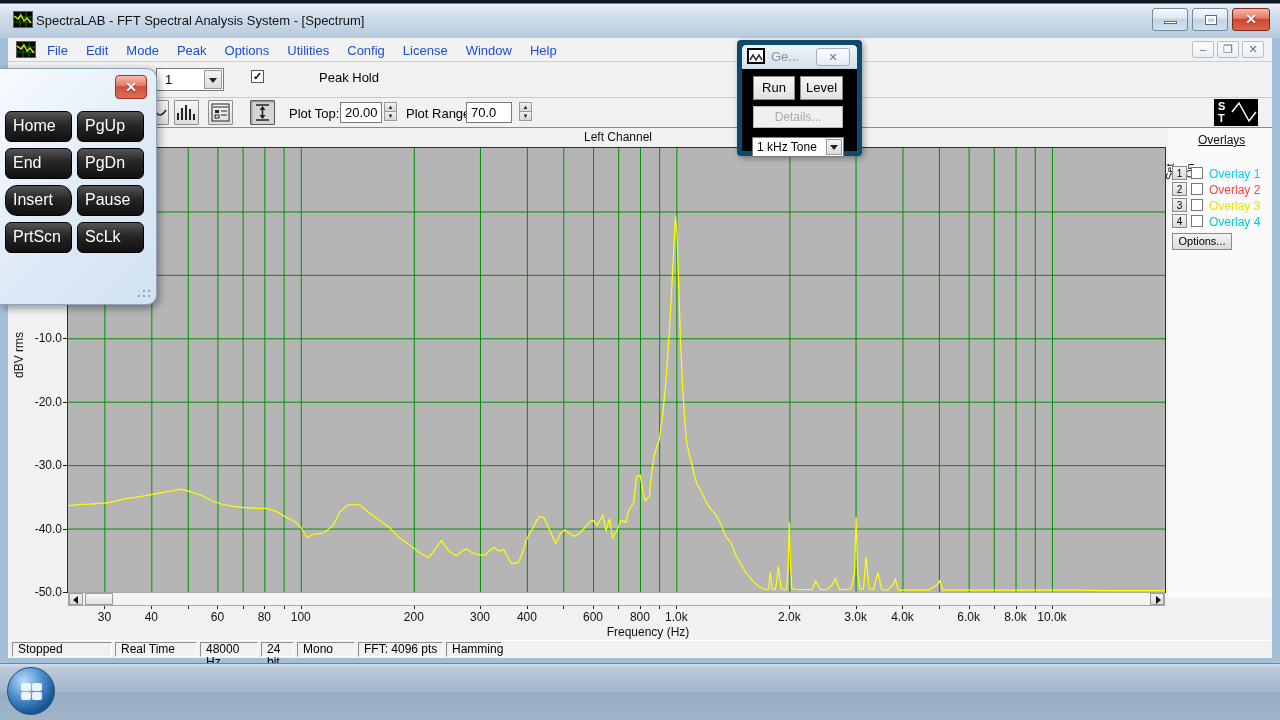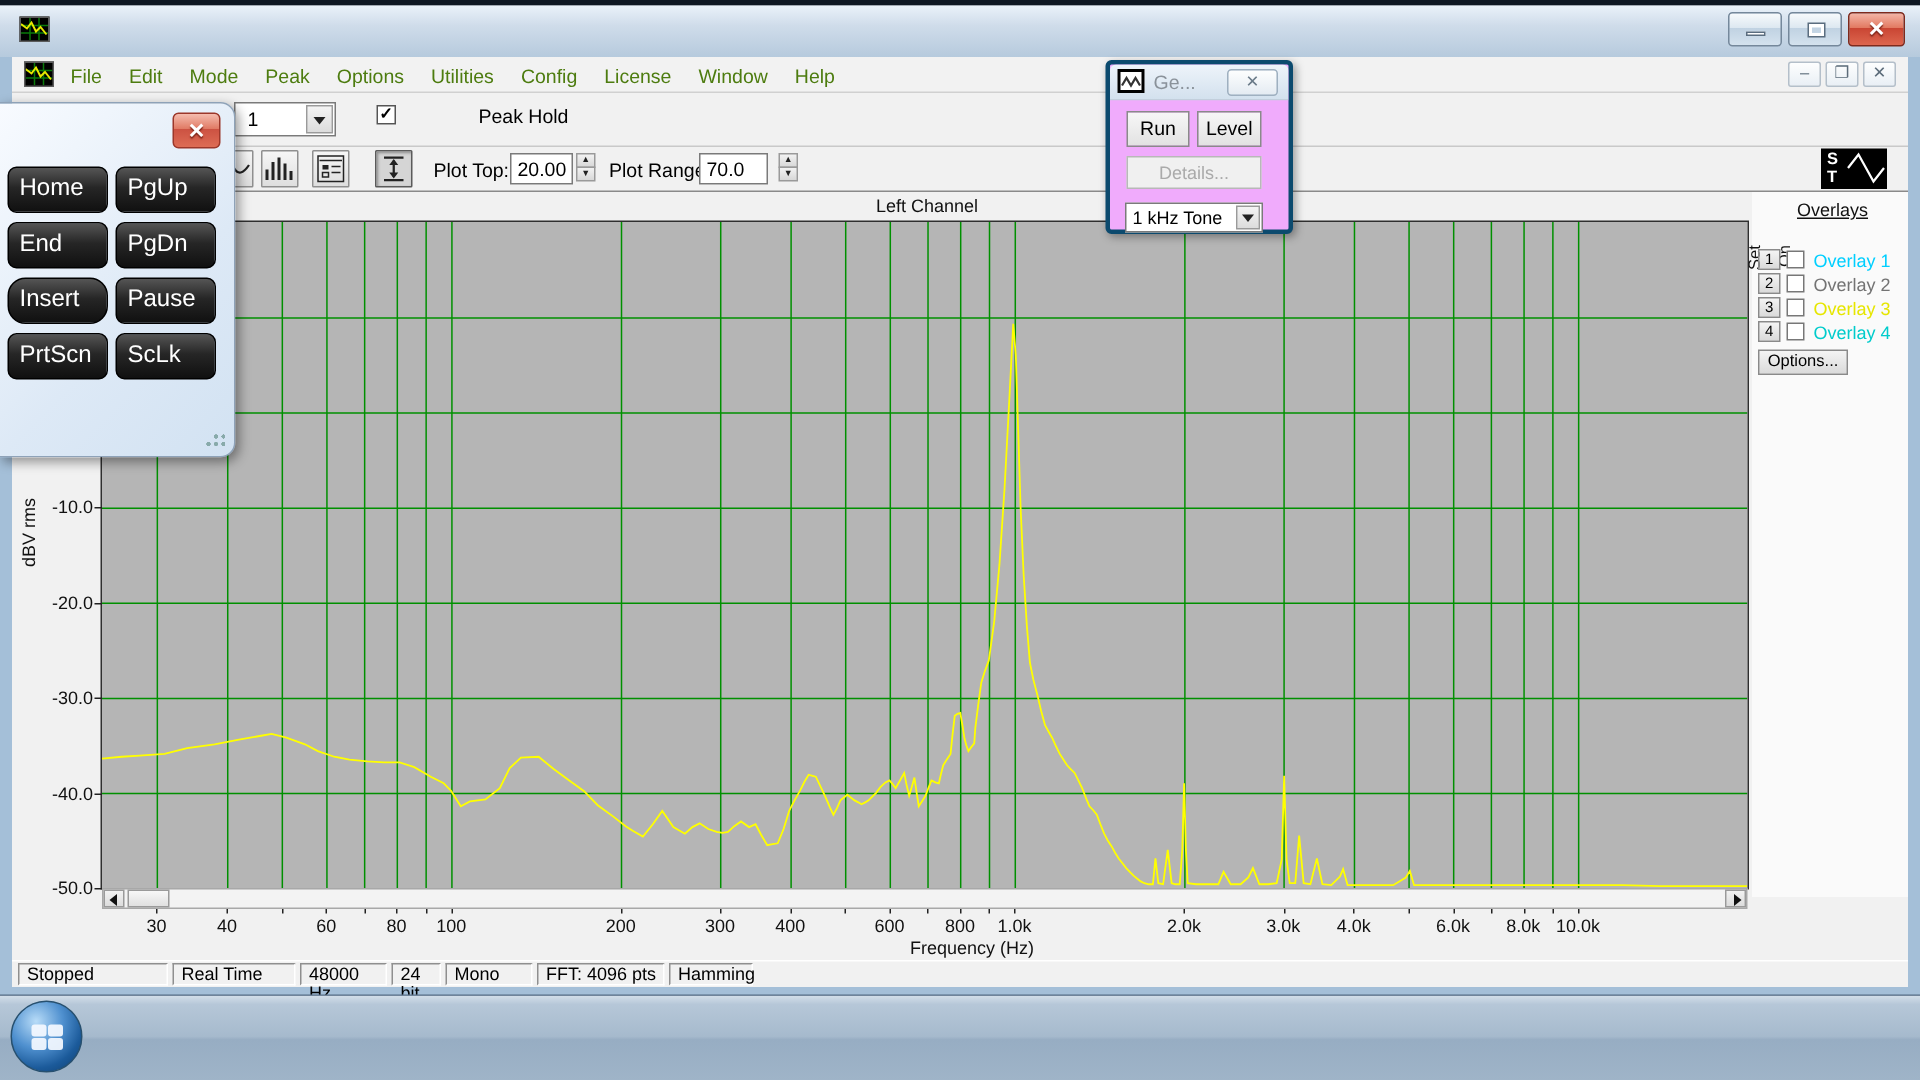--- a/index.html
+++ b/index.html
@@ -19,21 +19,21 @@
   .cap-btn { width:36px; height:23px; border:1px solid #75889b; border-radius:3px;
     background:linear-gradient(#f7fafc,#dde8f1 45%,#c0d2e2 46%,#d4e2ee); position:relative; }
   .cap-btn.close { width:38px; background:linear-gradient(#f3b5a6,#e27a62 45%,#c94533 46%,#dd664e); border-color:#7e2a1d; }
   .glyph-min { position:absolute; left:11px; bottom:6px; width:13px; height:3px; background:#fff; border:1px solid #5a6d7f; }
   .glyph-max { position:absolute; left:13px; top:7px; width:10px; height:8px; border:2px solid #fff; outline:1px solid #5a6d7f; }
   .glyph-x { position:absolute; width:100%; text-align:center; top:2px; color:#fff; font-weight:bold; font-size:14px; text-shadow:0 1px 1px #7c2418; }
 
   .menubar { position:absolute; left:8px; top:38px; width:1264px; height:24px; background:#f2f2f2; border-bottom:1px solid #d0d0d0; }
   .mdi-icon { position:absolute; left:8px; top:3px; width:20px; height:17px; }
   .menu-items { position:absolute; left:30px; top:0; height:24px; display:flex; align-items:center; }
-  .menu-item { padding:0 9px; font-size:13px; color:#4d7c0f; }
+  .menu-item { padding:0 9px; font-size:13px; color:#1d4ed8; }
   .mdi-btns { position:absolute; right:8px; top:3px; display:flex; gap:3px; }
   .mdi-btn { width:22px; height:17px; background:linear-gradient(#fdfefe,#e9eff5); border:1px solid #b4bfca; border-radius:2px;
     font-size:11px; color:#5c6c7a; text-align:center; line-height:15px; }
 
   .toolbar1 { position:absolute; left:8px; top:62px; width:1264px; height:36px; background:#f1f1f1; border-bottom:1px solid #c9c9c9; }
   .combo { position:absolute; left:148px; top:6px; width:68px; height:23px; background:#fff; border:1px solid #7a7a7a; }
   .combo-value { position:absolute; left:8px; top:3px; font-size:13px; color:#000; }
   .combo-btn { position:absolute; right:1px; top:1px; width:18px; height:19px; background:linear-gradient(#f4f4f4,#dcdcdc); border:1px solid #9a9a9a; text-align:center; }
   .arrow-down { display:inline-block; margin-top:7px; width:0; height:0; border:4px solid transparent; border-top:5px solid #222; }
   .checkbox { position:absolute; left:243px; top:8px; width:13px; height:13px; background:#fff; border:1px solid #555; font-size:11px; line-height:11px; text-align:center; color:#000; font-weight:bold; }
@@ -74,22 +74,22 @@
   .ov-num { position:absolute; left:0; top:0; width:15px; height:14px; background:linear-gradient(#f4f4f4,#dadada); border:1px solid #8a8a8a; font-size:10px; text-align:center; line-height:13px; color:#000; }
   .ov-chk { position:absolute; left:19px; top:1px; width:12px; height:12px; background:#fff; border:1px solid #777; }
   .ov-label { position:absolute; left:37px; top:1px; font-size:12px; white-space:nowrap; }
   .ov-options { position:absolute; left:4px; top:105px; width:60px; height:17px; background:linear-gradient(#f4f4f4,#dadada); border:1px solid #8a8a8a; font-size:11px; text-align:center; line-height:15px; color:#000; }
 
   
   .statusbar { position:absolute; left:8px; top:640px; width:1264px; height:18px; background:#f1f1f1; border-top:1px solid #fff; }
   .seg { height:15px; margin-top:1px; border:1px solid; border-color:#8f8f8f #fff #fff #8f8f8f; font-size:12px; color:#000; padding:0 0 0 5px; line-height:13px; }
 
   
-  .gen-dialog { position:absolute; left:737px; top:40px; width:125px; height:116px; background:#f0abfc;
-    border:3px solid #0c4a6e; border-radius:4px; box-shadow:2px 2px 6px rgba(0,0,0,.35); z-index:30; }
+  .gen-dialog { position:absolute; left:737px; top:40px; width:125px; height:116px; background:#000000;
+    border:5px solid #0c4a6e; border-radius:4px; box-shadow:2px 2px 6px rgba(0,0,0,.35); z-index:30; }
   .gen-title { position:absolute; left:0; top:0; width:100%; height:24px; background:linear-gradient(#eef4fa,#d3e1ee); border-bottom:1px solid #c2cfdc; border-radius:4px 4px 0 0; }
   .gen-icon { position:absolute; left:5px; top:3px; width:18px; height:16px; background:#fff; border:2px solid #000; }
   .gen-title-text { position:absolute; left:29px; top:4px; font-size:13px; color:#8a929a; }
   .gen-close { position:absolute; right:7px; top:3px; width:34px; height:18px; background:linear-gradient(#fdfefe,#e4ebf2); border:1px solid #9fb0c0; border-radius:3px; text-align:center; font-size:11px; color:#6a7a88; line-height:16px; }
   .gen-btn { position:absolute; top:31px; height:24px; background:linear-gradient(#f7f7f7,#e2e2e2); border:1px solid #8a8a8a; font-size:13px; color:#000; text-align:center; line-height:22px; }
   .gen-details { position:absolute; left:11px; top:61px; width:90px; height:22px; background:#f0f0f0; border:1px solid #b8b8b8; font-size:12px; color:#aaa; text-align:center; line-height:20px; }
   .gen-combo { position:absolute; left:10px; top:92px; width:92px; height:20px; background:#fff; border:1px solid #7a7a7a; }
   .gen-combo-text { position:absolute; left:4px; top:2px; font-size:12px; color:#000; }
 
   
@@ -120,20 +120,21 @@
 
   <div class="titlebar">
     <div class="app-icon">
       <div class="mini-spectrum">
           <svg width="18" height="15" viewBox="0 0 18 15">
         <path d="M0 5h18M0 10h18M6 0v15M12 0v15" stroke="#0a7a0a" stroke-width="1"></path>
         <polyline points="0,4 4,7 7,3 10,9 13,6 17,11" stroke="#e8e800" fill="none" stroke-width="1.3"></polyline>
           </svg>
         </div>
     </div>
+    <div class="title-text">SpectraLAB - FFT Spectral Analysis System - [Spectrum]</div>
     <div class="cap-btns">
       <div class="cap-btn">
           <div class="glyph-min"></div>
         </div>
       <div class="cap-btn">
           <div class="glyph-max"></div>
         </div>
       <div class="cap-btn close">
           <div class="glyph-x">✕</div>
         </div>
@@ -338,21 +339,21 @@
       <div class="ov-on">On</div>
       <div id="overlay-rows">
           <div class="ov-row" style="top: 38px;">
             <div class="ov-num">1</div>
             <div class="ov-chk"></div>
             <div class="ov-label" style="color:#00cfff">Overlay 1</div>
           </div>
           <div class="ov-row" style="top: 54px;">
             <div class="ov-num">2</div>
             <div class="ov-chk"></div>
-            <div class="ov-label" style="color:#737373">Overlay 2</div>
+            <div class="ov-label" style="color:#ef4444">Overlay 2</div>
           </div>
           <div class="ov-row" style="top: 70px;">
             <div class="ov-num">3</div>
             <div class="ov-chk"></div>
             <div class="ov-label" style="color:#e6e600">Overlay 3</div>
           </div>
           <div class="ov-row" style="top: 86px;">
             <div class="ov-num">4</div>
             <div class="ov-chk"></div>
             <div class="ov-label" style="color:#00cccc">Overlay 4</div>

